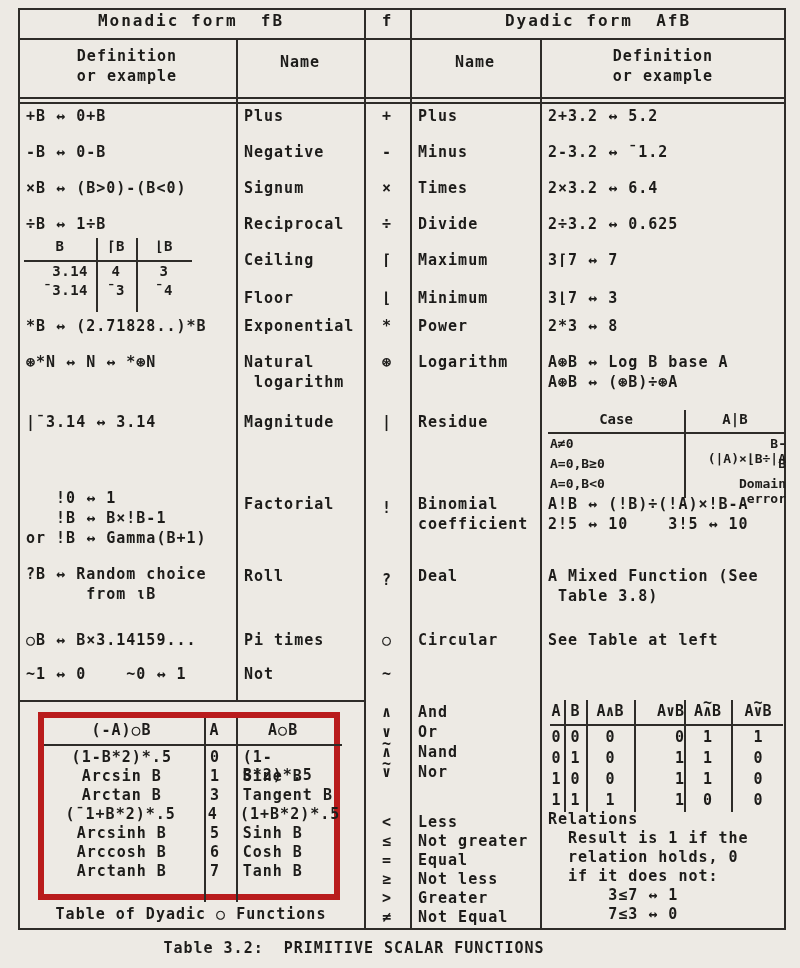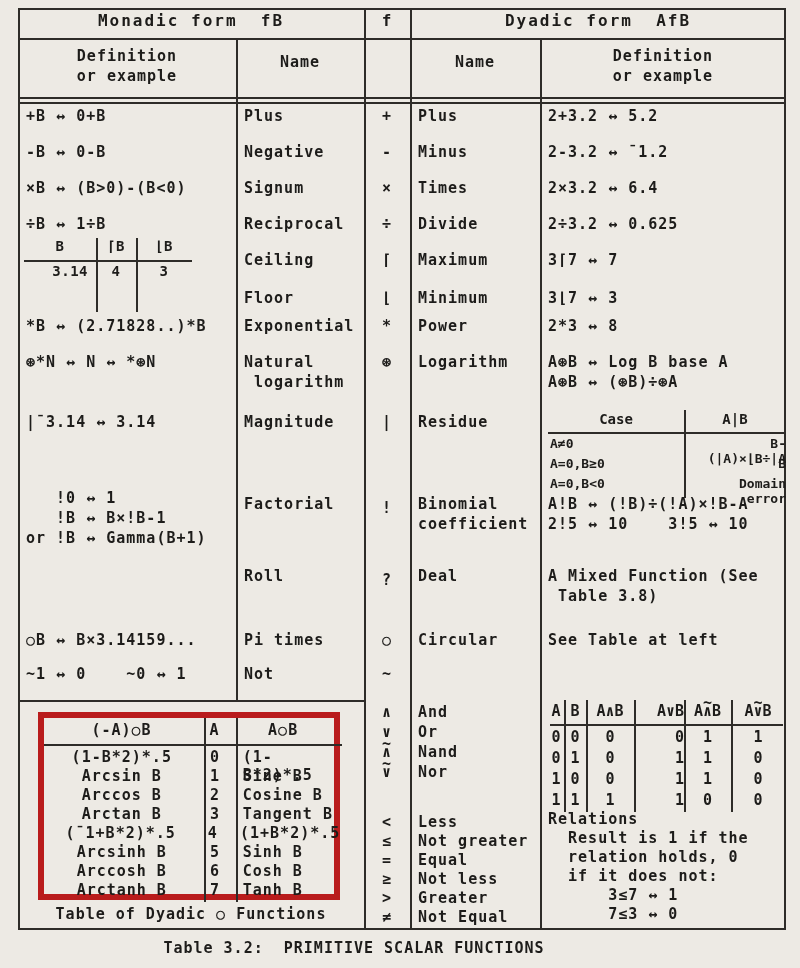--- a/index.html
+++ b/index.html
@@ -83,37 +83,44 @@
   <div class="t md" style="top:106px">+B ↔ 0+B</div>
   <div class="t md" style="top:142px">-B ↔ 0-B</div>
   <div class="t md" style="top:178px">×B ↔ (B&gt;0)-(B&lt;0)</div>
   <div class="t md" style="top:214px">÷B ↔ 1÷B</div>
   <div class="t md" style="top:316px">*B ↔ (2.71828..)*B</div>
   <div class="t md" style="top:352px">⊛*N ↔ N ↔ *⊛N</div>
   <div class="t md" style="top:412px">|¯3.14 ↔ 3.14</div>
   <div class="t md" style="top:488px">   !0 ↔ 1
    !B ↔ B×!B-1
 or !B ↔ Gamma(B+1)</div>
+  <div class="t md" style="top:564px">?B ↔ Random choice
+      from ιB</div>
   <div class="t md" style="top:630px">○B ↔ B×3.14159...</div>
   <div class="t md" style="top:664px">~1 ↔ 0    ~0 ↔ 1</div>
 
   <div class="cf">
     <div class="hrow">
       <span class="cfa">B</span>
       <span class="cfb">⌈B</span>
       <span class="cfc">⌊B</span>
     </div>
     <div class="hl" style="top:22px;left:0;width:168px;"></div>
     <div class="vl" style="left:72px;top:0;height:74px;"></div>
     <div class="vl" style="left:112px;top:0;height:74px;"></div>
     <div class="rows">
       <div class="row">
         <span class="cfa">3.14</span>
         <span class="cfb">4</span>
         <span class="cfc">3</span>
+      </div>
+      <div class="row">
+        <span class="cfa">¯3.14</span>
+        <span class="cfb">¯3</span>
+        <span class="cfc">¯4</span>
       </div>
     </div>
   </div>
 
   <div class="t nm" style="top:106px">Plus</div>
   <div class="t nm" style="top:142px">Negative</div>
   <div class="t nm" style="top:178px">Signum</div>
   <div class="t nm" style="top:214px">Reciprocal</div>
   <div class="t nm" style="top:250px">Ceiling</div>
   <div class="t nm" style="top:288px">Floor</div>
@@ -285,25 +292,20 @@
           <span class="cw1">(1-B*2)*.5</span>
           <span class="cw2">0</span>
           <span class="cw3">(1-B*2)*.5</span>
         </div>
       <div class="row">
           <span class="cw1">Arcsin B</span>
           <span class="cw2">1</span>
           <span class="cw3">Sine B</span>
         </div>
       <div class="row">
-          <span class="cw1">Arccos B</span>
-          <span class="cw2">2</span>
-          <span class="cw3">Cosine B</span>
-        </div>
-      <div class="row">
           <span class="cw1">Arctan B</span>
           <span class="cw2">3</span>
           <span class="cw3">Tangent B</span>
         </div>
       <div class="row">
           <span class="cw1">(¯1+B*2)*.5</span>
           <span class="cw2">4</span>
           <span class="cw3">(1+B*2)*.5</span>
         </div>
       <div class="row">

